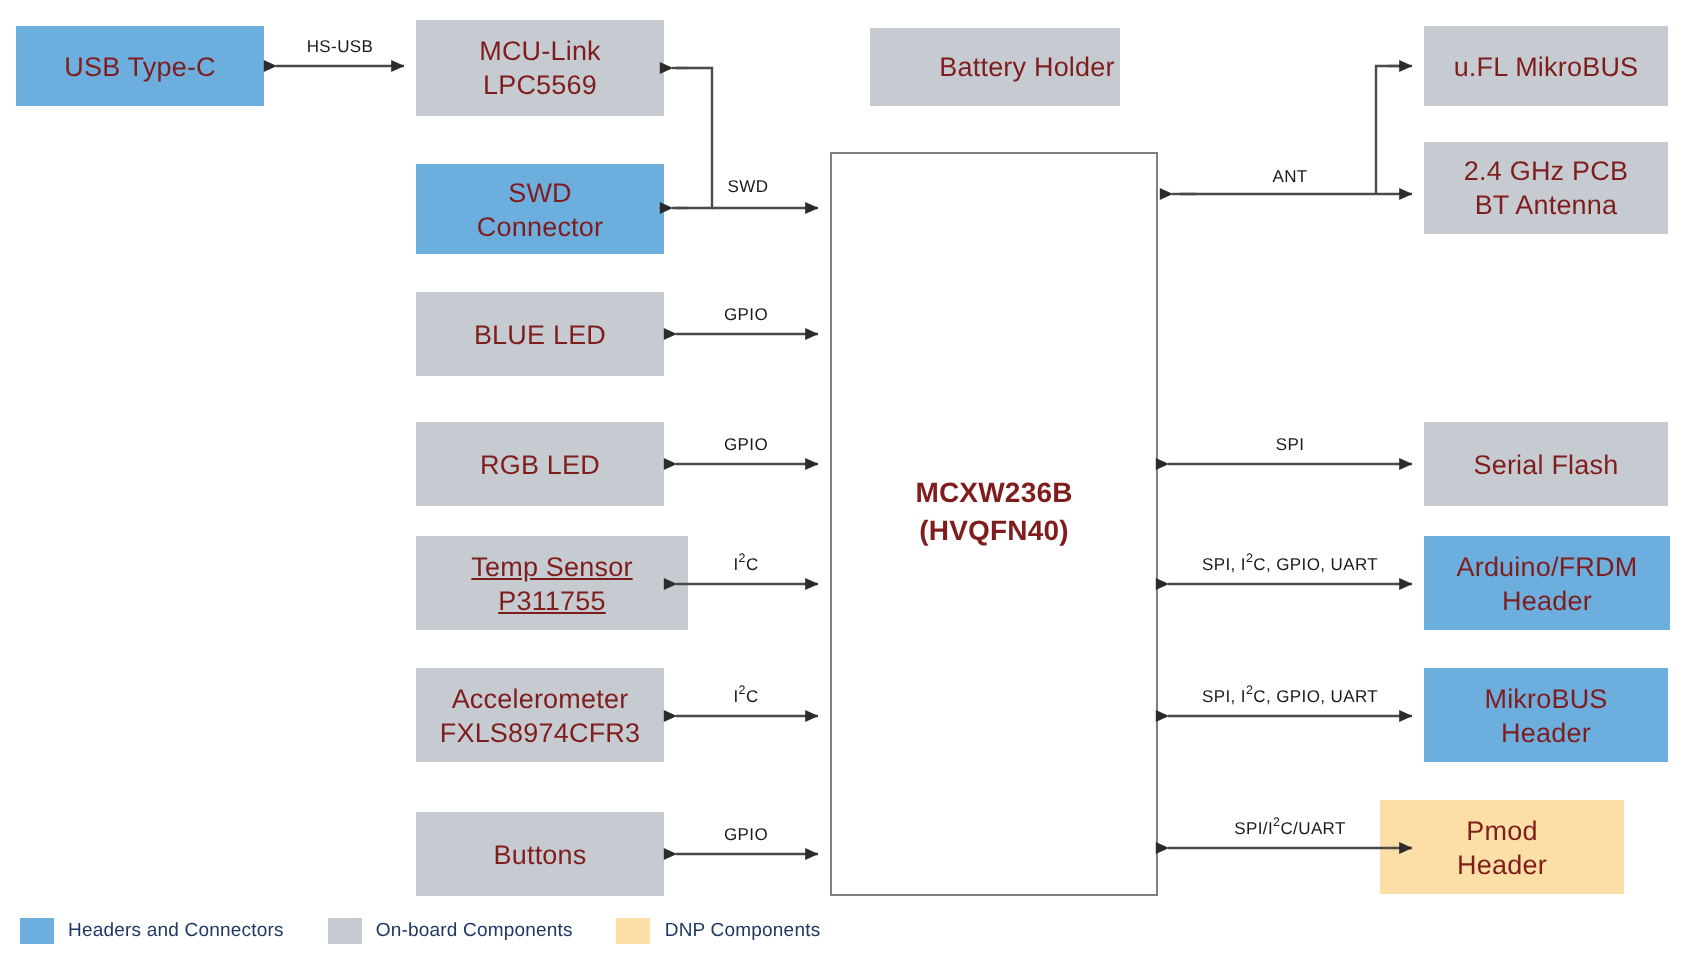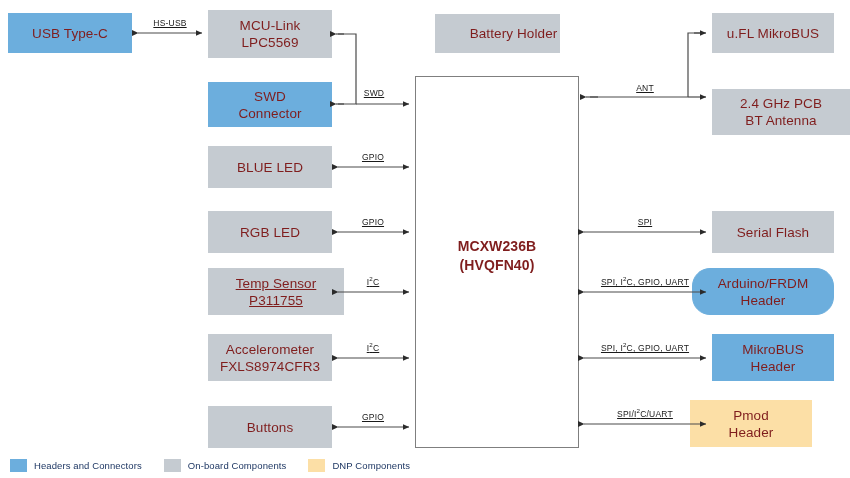--- a/index.html
+++ b/index.html
@@ -43,21 +43,20 @@
   .conn{position:absolute;}
   .conn svg{display:block;overflow:visible;}
   .buslabel{
     position:absolute;
     font-size:8.5px;
     color:#1a1a1a;
     white-space:nowrap;
     letter-spacing:.2px;
     text-align:right;
     transform:translateX(-50%);
-    text-decoration:underline;
   }
   .buslabel sup{font-size:6.2px;vertical-align:super;line-height:0;}
   .legend{
     position:absolute;
     left:10px;
     top:459px;
     display:flex;
     align-items:center;
     gap:0px;
   }
@@ -90,26 +89,26 @@
 
   <div class="block blk-gray" style="left:208px;top:406px;width:124px;height:42px;">Buttons</div>
 
   <div class="block blk-gray" style="left:435px;top:14px;width:125px;height:39px;padding-left:32px;">Battery Holder</div>
 
   <div class="block blk-mcu" style="left:415px;top:76px;width:164px;height:372px;">MCXW236B
 (HVQFN40)</div>
 
   <div class="block blk-gray" style="left:712px;top:13px;width:122px;height:40px;">u.FL MikroBUS</div>
 
-  <div class="block blk-gray" style="left:712px;top:89px;width:138px;height:46px;">2.4 GHz PCB
+  <div class="block blk-gray" style="left:712px;top:71px;width:122px;height:46px;">2.4 GHz PCB
 BT Antenna</div>
 
   <div class="block blk-gray" style="left:712px;top:211px;width:122px;height:42px;">Serial Flash</div>
 
-  <div class="block blk-blue" style="left:692px;top:268px;width:142px;height:47px;border-radius:18px;">Arduino/FRDM
+  <div class="block blk-blue" style="left:712px;top:268px;width:123px;height:47px;">Arduino/FRDM
 Header</div>
 
   <div class="block blk-blue" style="left:712px;top:334px;width:122px;height:47px;">MikroBUS
 Header</div>
 
   <div class="block blk-orange" style="left:690px;top:400px;width:122px;height:47px;">Pmod
 Header</div>
 
   <div class="conn" style="left:0;top:0;width:850px;height:478px;">
     <svg width="850" height="478" viewBox="0 0 850 478">

